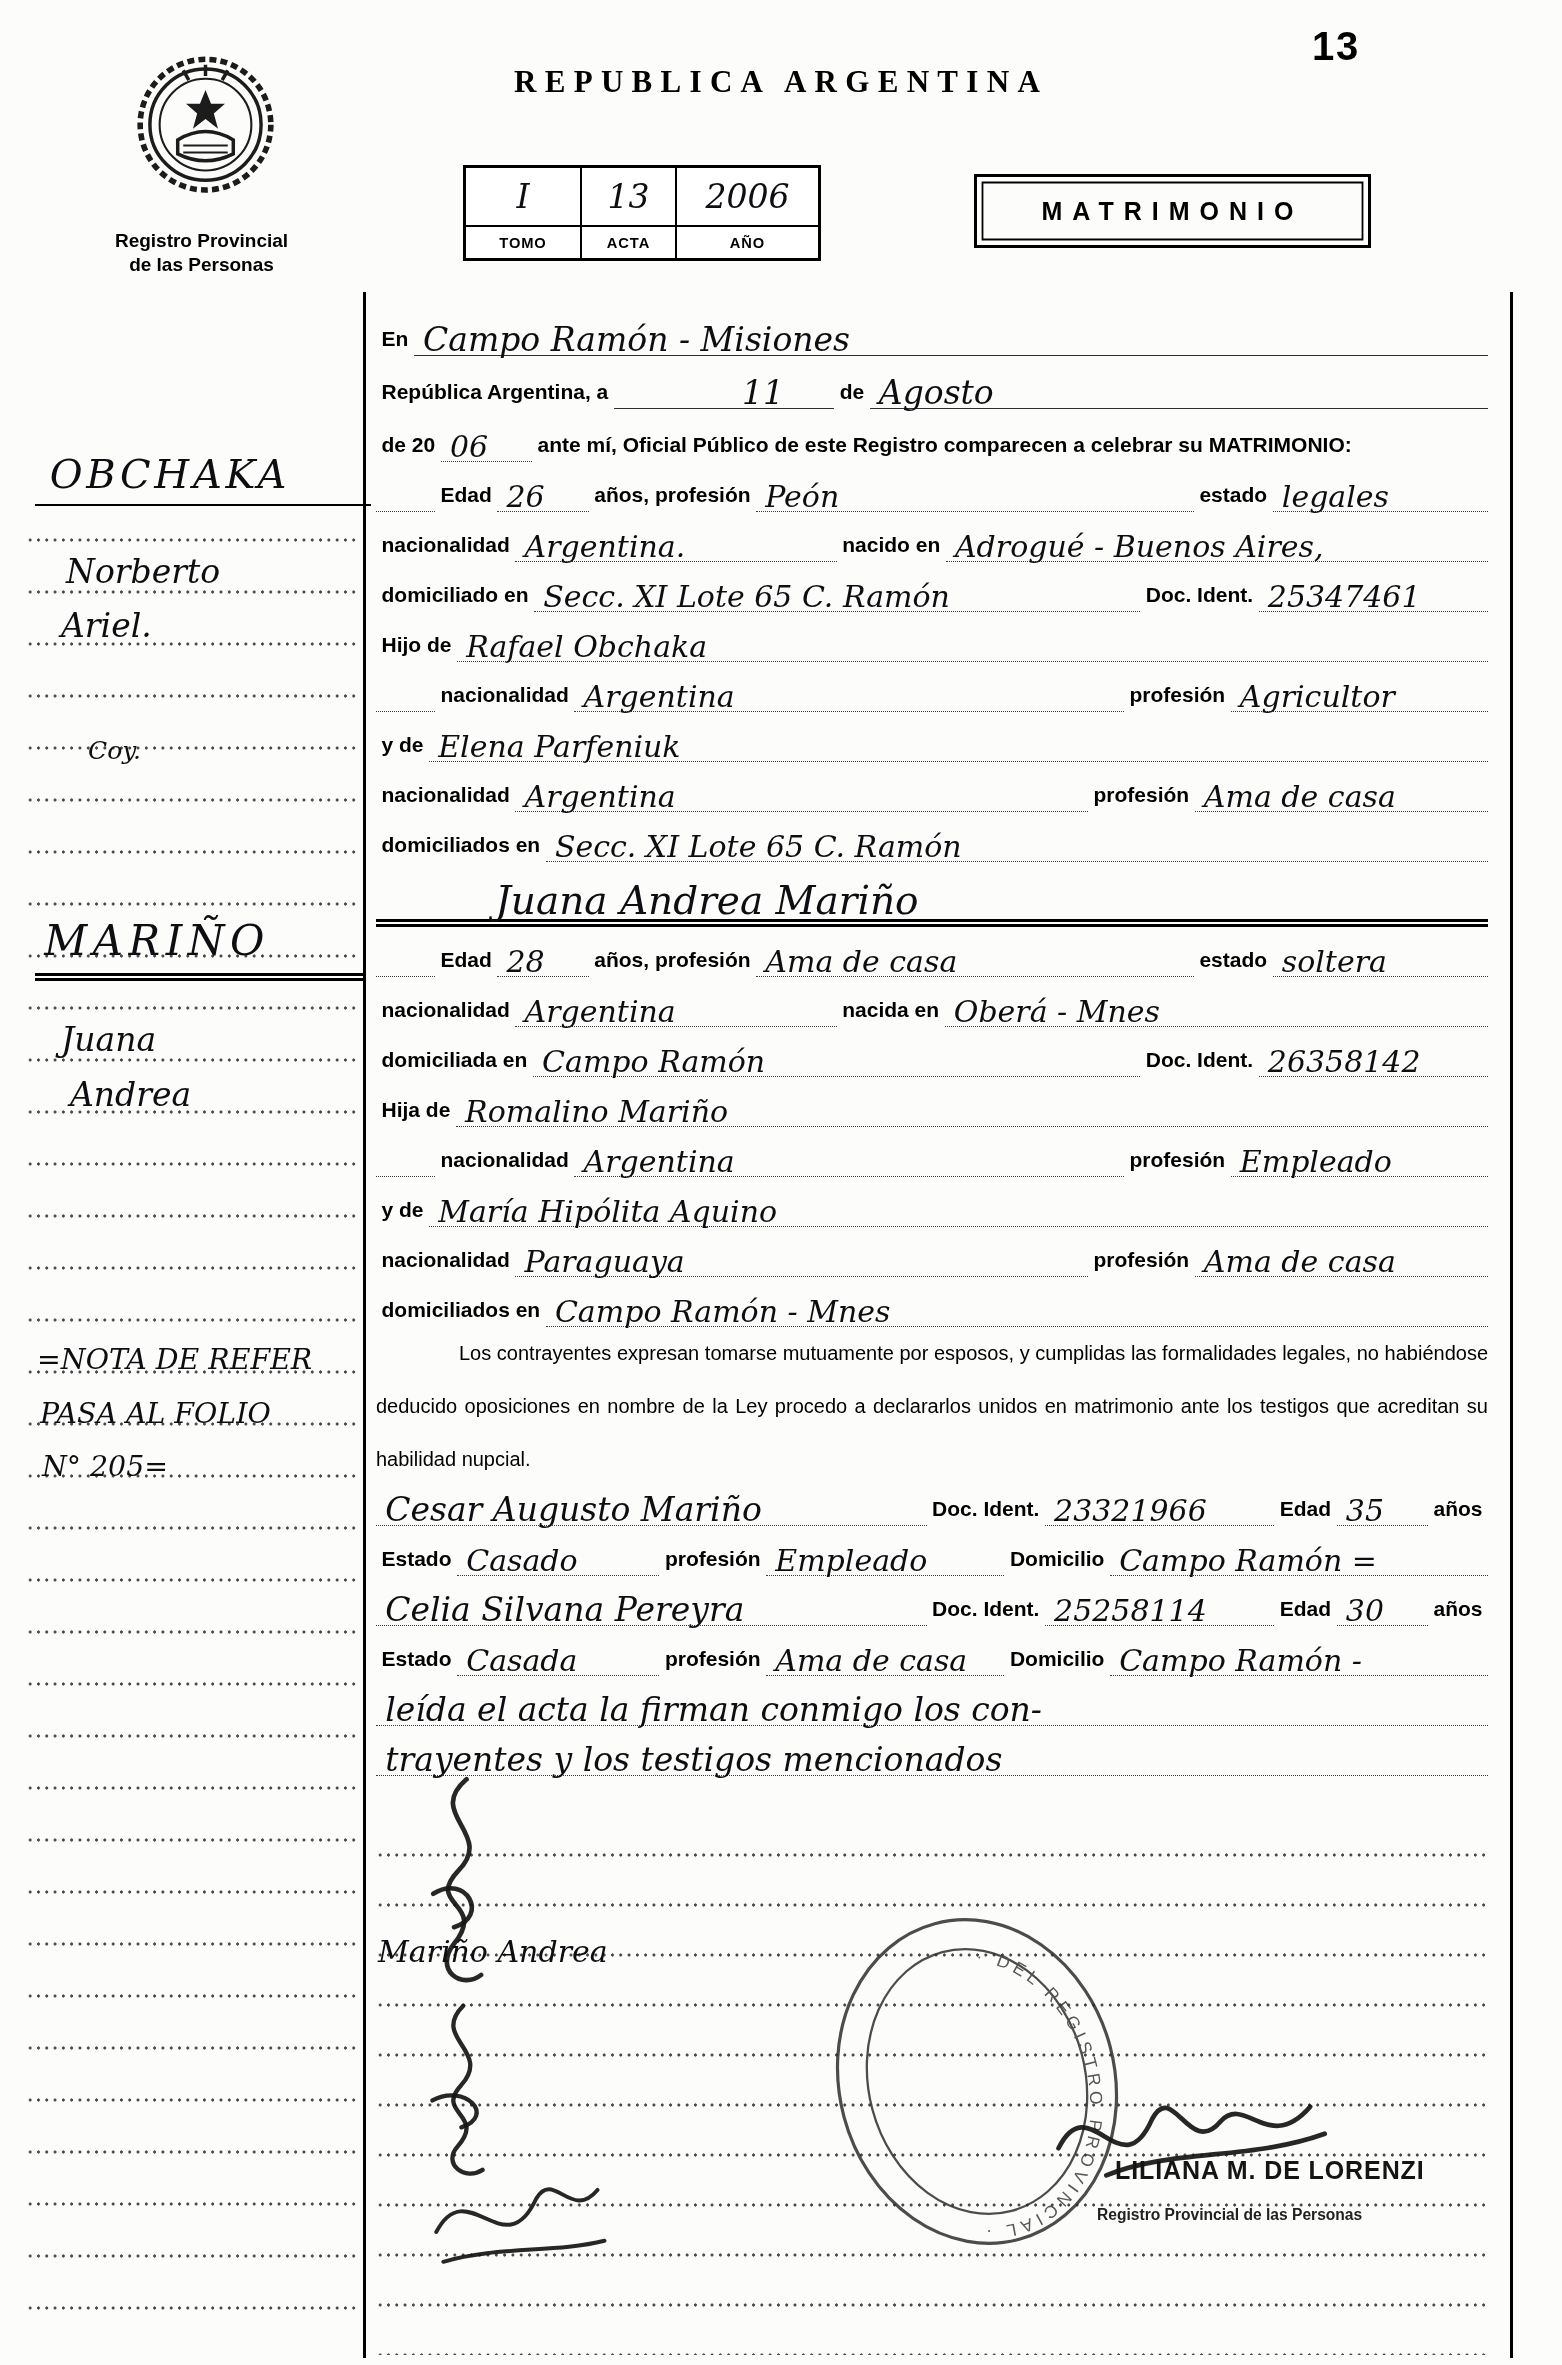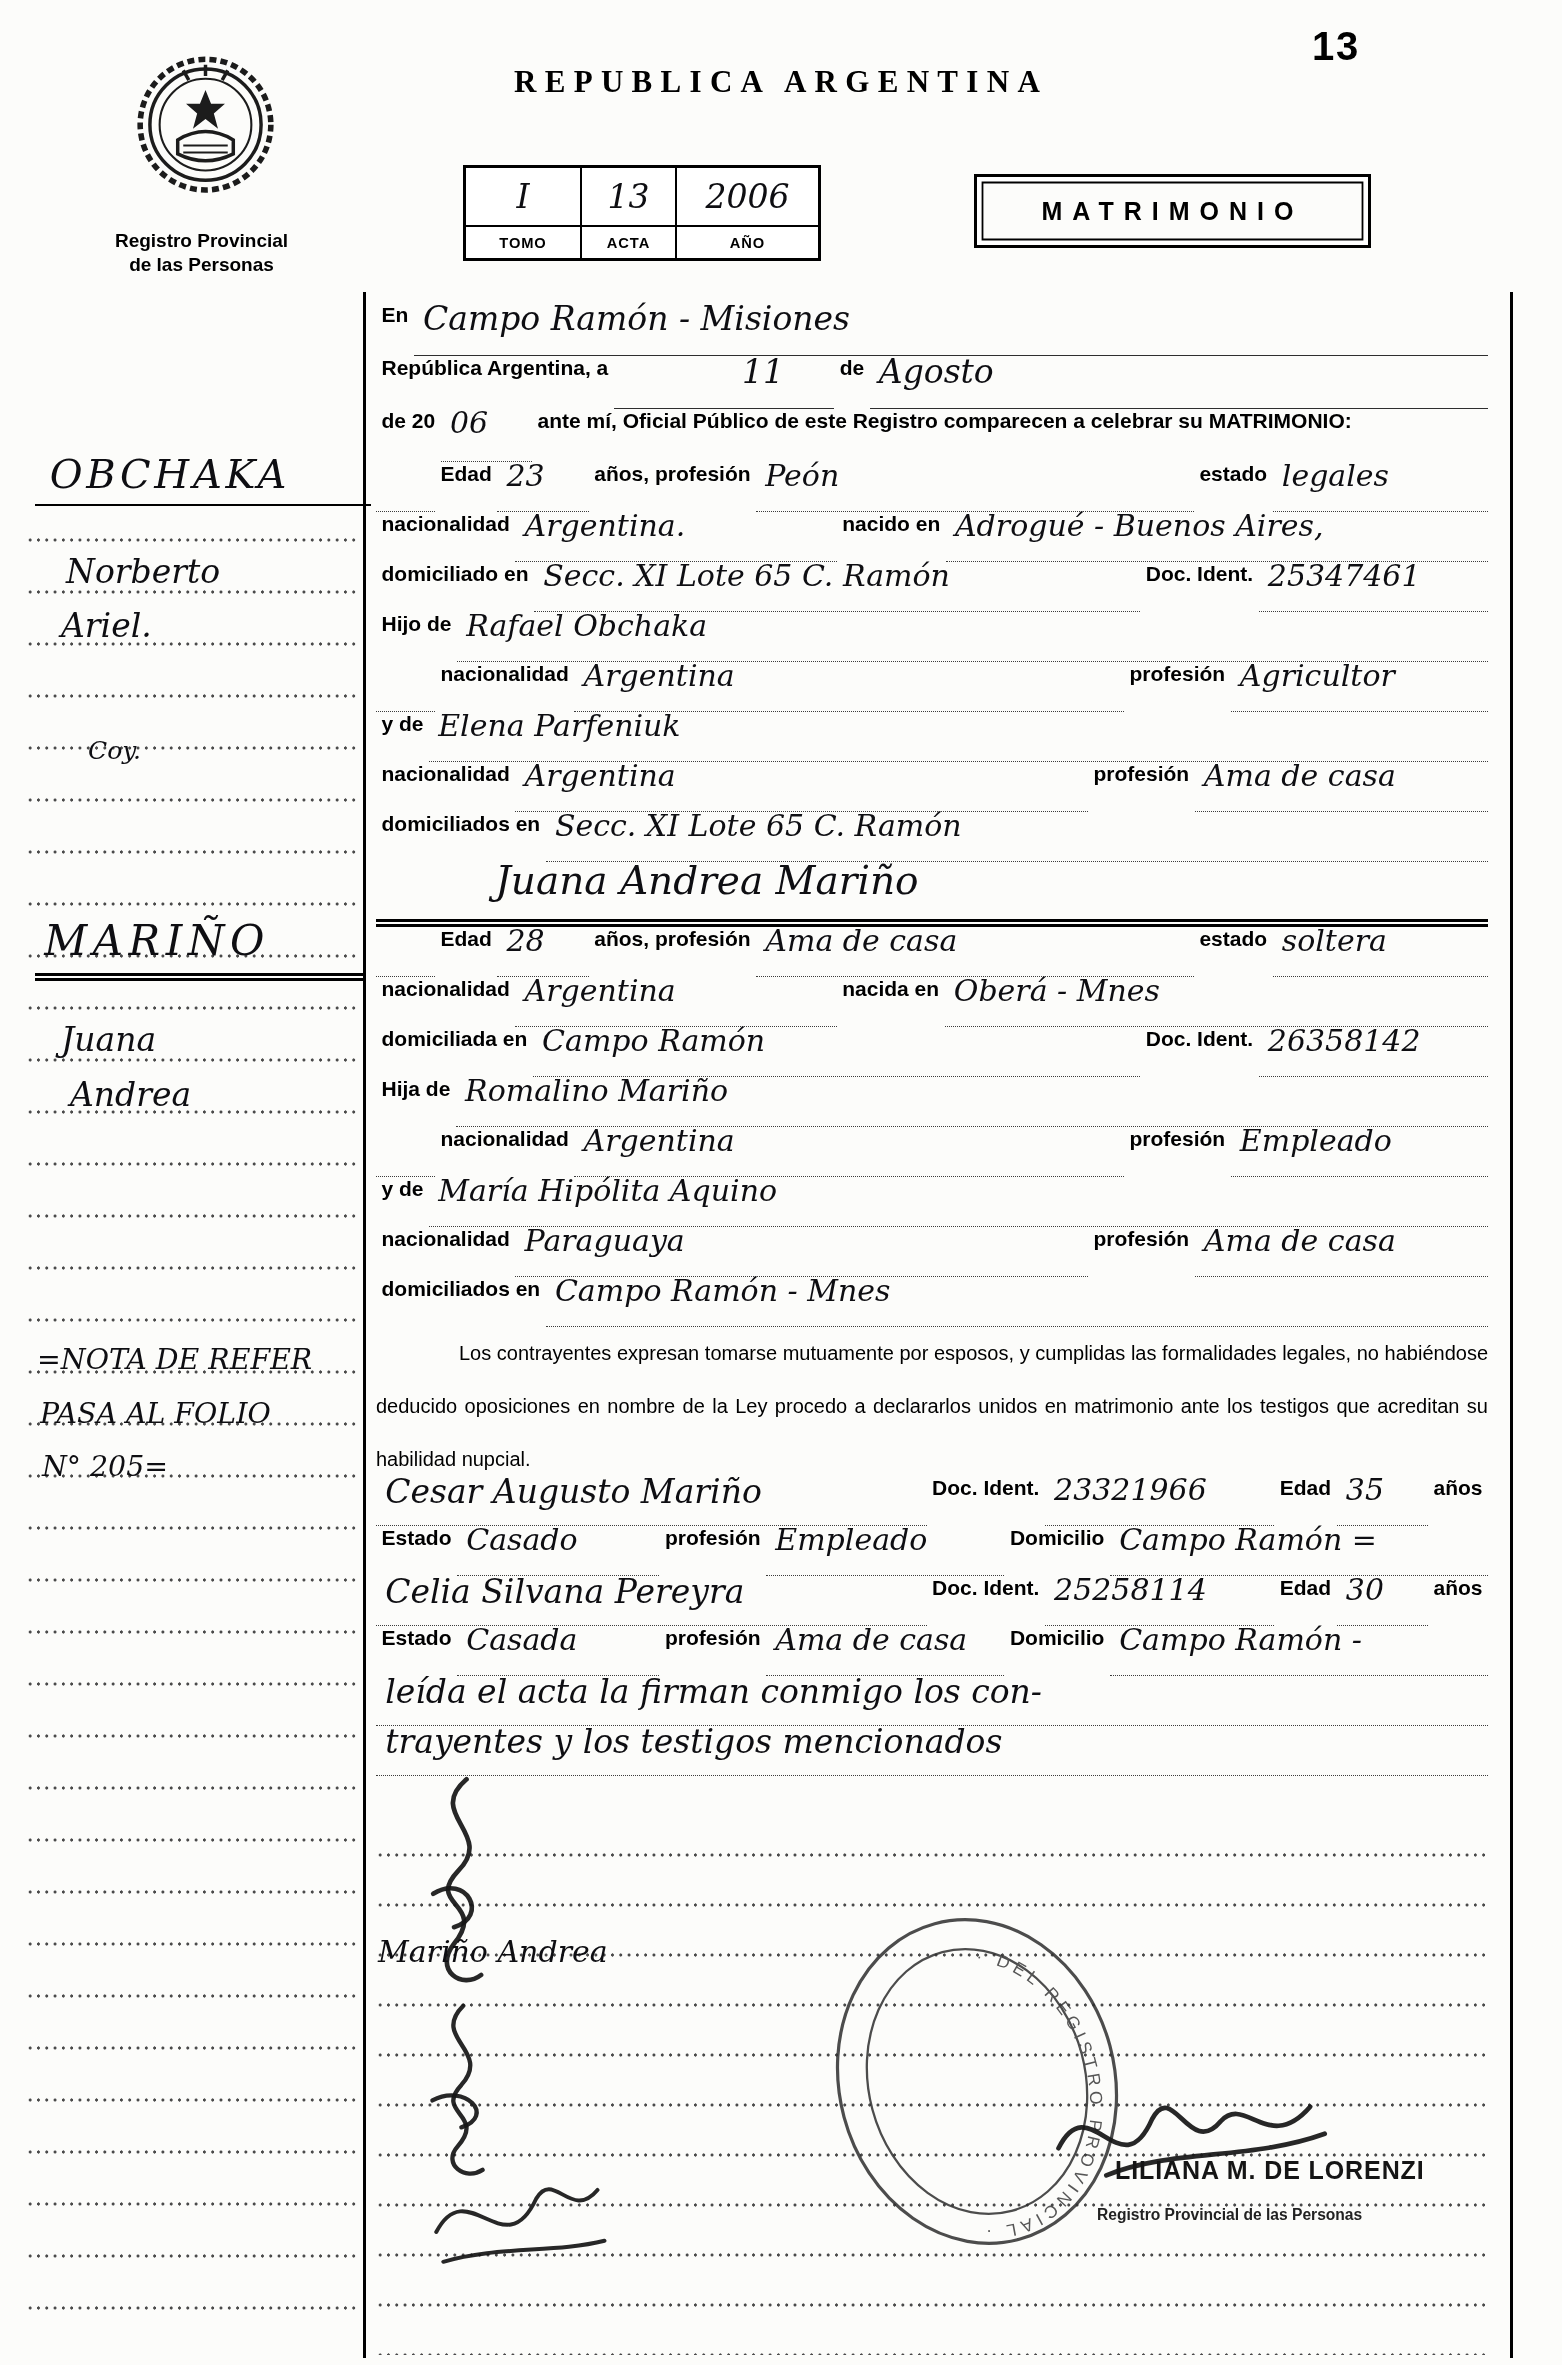--- a/index.html
+++ b/index.html
@@ -32,21 +32,21 @@
              background-image:radial-gradient(circle,#4a4a4a 1.4px,transparent 1.8px);
              background-size:8.3px 50px;}
   
   .hand{font-family:"DejaVu Serif",serif;font-style:italic;color:#0e0e12;
         font-size:30px;line-height:.95;white-space:nowrap;padding:0 9.2px;}
   .lbl{font-weight:bold;font-size:21px;white-space:nowrap;padding:0 5.5px 4.6px 5.5px;}
   .bigname{font-size:39px;}
   .mid{font-size:33px;}
   
   .main{position:absolute;left:376px;top:303px;width:1112px;}
-  .row{display:flex;}
+  .row{display:flex;align-items:flex-end;}
   .r58{height:53px}.r55{height:50px}.r54{height:50px}.r62{height:57px}
   .dfill{border-bottom:1.8px dotted #3c3c3c;}
   .sfill{border-bottom:1.8px solid #2e2e2e;}
   .grow{flex:1 1 auto;min-width:0;}
   .lead{flex:0 0 59px;}
   .lead2{flex:0 0 119px;}
   .w80{flex:0 0 73px}.w90{flex:0 0 83px}.w200{flex:0 0 184px}.w215{flex:0 0 197px}
   .w230{flex:0 0 211px}.w240{flex:0 0 220px}.w260{flex:0 0 239px}.w300{flex:0 0 275px}.w330{flex:0 0 303px}
   .solidline{border-bottom:3.7px solid #000;}
   .dblline{border-bottom:8.3px double #000;}
@@ -143,21 +143,21 @@
     <div class="row r58">
       <span class="lbl">de 20</span>
       <span class="hand dfill w80">06</span>
       <span class="lbl grow">ante mí, Oficial Público de este Registro comparecen a celebrar su MATRIMONIO:</span>
     </div>
 
 
     <div class="row r55">
       <span class="dfill lead"></span>
       <span class="lbl">Edad</span>
-      <span class="hand dfill w80">23</span>
+      <span class="hand dfill w80">26</span>
       <span class="lbl">años, profesión</span>
       <span class="hand dfill grow">Peón</span>
       <span class="lbl">estado</span>
       <span class="hand dfill w215">legales</span>
     </div>
 
     <div class="row r55">
       <span class="lbl">nacionalidad</span>
       <span class="hand dfill w330">Argentina.</span>
       <span class="lbl">nacido en</span>

